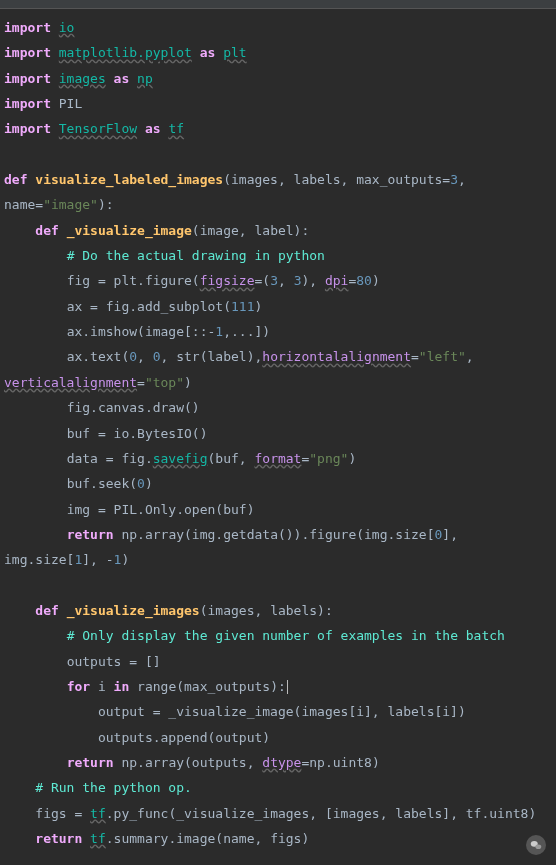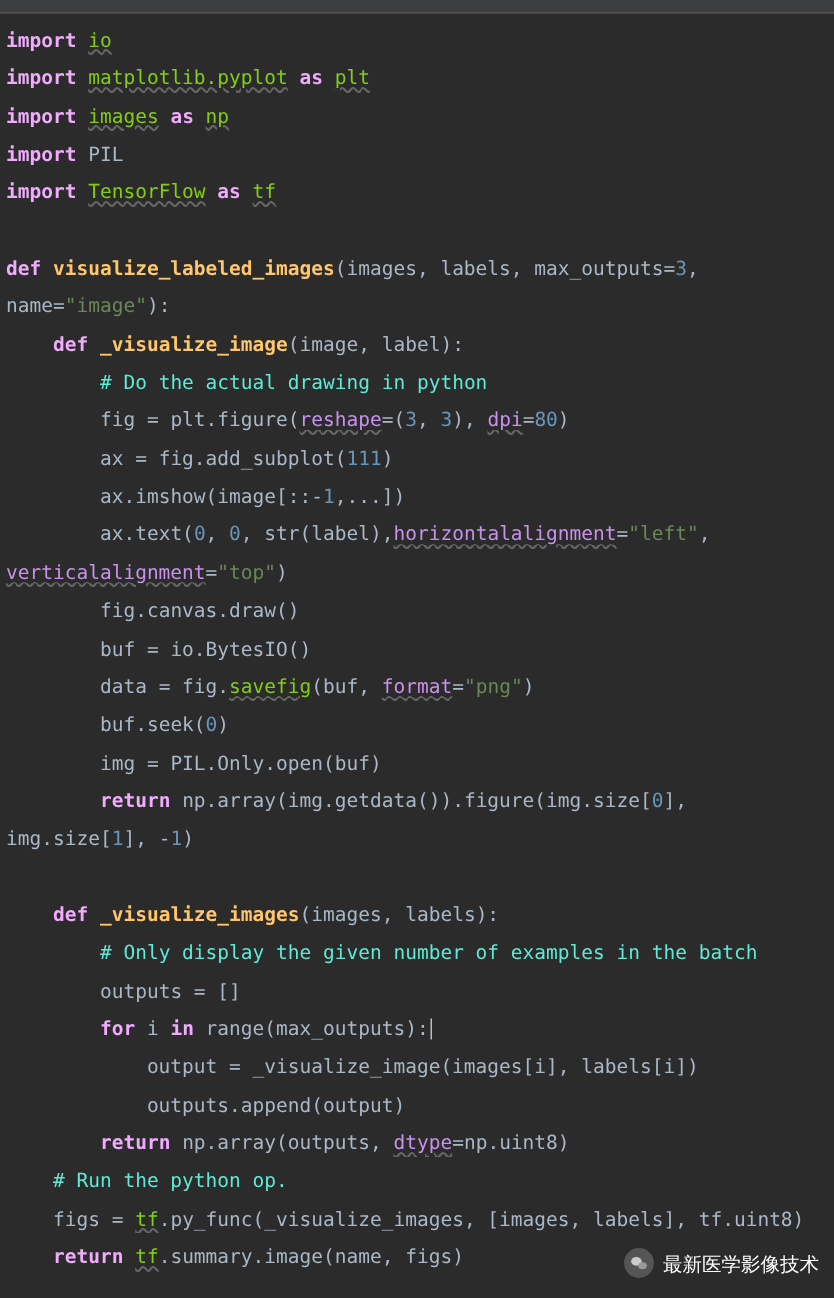--- a/index.html
+++ b/index.html
@@ -27,21 +27,21 @@
     word-wrap: break-word;
     font-family: inherit;
     font-size: inherit;
   }
   .kw-b { color: #f0abfc; font-weight: bold; text-align: center; }
   .fn-u { color: #ffc66d; font-weight: bold; text-decoration-style: wavy; text-decoration-color: #666; }
   .str { color: #6a8759; }
   .num { color: #6897bb; }
   .com { color: #5eead4; }
   .ident { color: #a9b7c6; }
-  .ident-u { color: #84cc16; text-decoration: underline; text-decoration-style: wavy; text-decoration-color: #666; }
+  .ident-u { color: #14b8a6; text-decoration: underline; text-decoration-style: wavy; text-decoration-color: #666; }
   .kwarg-u { color: #c792ea; text-decoration: underline; text-decoration-style: wavy; text-decoration-color: #666; }
   .cursor {
     display: inline-block;
     width: 1px;
     height: 14px;
     background: #bbb;
     vertical-align: middle;
     margin-left: 1px;
   }
   .watermark {
@@ -74,21 +74,21 @@
 
 <pre><span class="kw-b">import</span> <span class="ident-u">io</span>
 <span class="kw-b">import</span> <span class="ident-u">matplotlib.pyplot</span> <span class="kw-b">as</span> <span class="ident-u">plt</span>
 <span class="kw-b">import</span> <span class="ident-u">images</span> <span class="kw-b">as</span> <span class="ident-u">np</span>
 <span class="kw-b">import</span> <span class="ident">PIL</span>
 <span class="kw-b">import</span> <span class="ident-u">TensorFlow</span> <span class="kw-b">as</span> <span class="ident-u">tf</span>
 
 <span class="kw-b">def</span> <span class="fn-u">visualize_labeled_images</span><span>(images, labels, max_outputs=</span><span class="num">3</span><span>, name=</span><span class="str">"image"</span><span>):</span>
     <span class="kw-b">def</span> <span class="fn-u">_visualize_image</span><span>(image, label):</span>
         <span class="com"># Do the actual drawing in python</span>
-        <span>fig = plt.figure(</span><span class="kwarg-u">reshape</span><span>=(</span><span class="num">3</span><span>, </span><span class="num">3</span><span>), </span><span class="kwarg-u">dpi</span><span>=</span><span class="num">80</span><span>)</span>
+        <span>fig = plt.figure(</span><span class="kwarg-u">figsize</span><span>=(</span><span class="num">3</span><span>, </span><span class="num">3</span><span>), </span><span class="kwarg-u">dpi</span><span>=</span><span class="num">80</span><span>)</span>
         <span>ax = fig.add_subplot(</span><span class="num">111</span><span>)</span>
         <span>ax.imshow(image[::-</span><span class="num">1</span><span>,...])</span>
         <span>ax.text(</span><span class="num">0</span><span>, </span><span class="num">0</span><span>, str(label),</span><span class="kwarg-u">horizontalalignment</span><span>=</span><span class="str">"left"</span><span>, </span><span class="kwarg-u">verticalalignment</span><span>=</span><span class="str">"top"</span><span>)</span>
         <span>fig.canvas.draw()</span>
         <span>buf = io.BytesIO()</span>
         <span>data = fig.</span><span class="ident-u">savefig</span><span>(buf, </span><span class="kwarg-u">format</span><span>=</span><span class="str">"png"</span><span>)</span>
         <span>buf.seek(</span><span class="num">0</span><span>)</span>
         <span>img = PIL.Only.open(buf)</span>
         <span class="kw-b">return</span><span> np.array(img.getdata()).figure(img.size[</span><span class="num">0</span><span>], img.size[</span><span class="num">1</span><span>], -</span><span class="num">1</span><span>)</span>
 
@@ -103,14 +103,13 @@
     <span>figs = </span><span class="ident-u">tf</span><span>.py_func(_visualize_images, [images, labels], tf.uint8)</span>
     <span class="kw-b">return</span><span> </span><span class="ident-u">tf</span><span>.summary.image(name, figs)</span></pre>
 
 <div class="watermark">
   <span class="circle">
     <svg width="14" height="14" viewBox="0 0 24 24" fill="#ccc">
         <ellipse cx="9" cy="10" rx="6" ry="5"></ellipse>
         <ellipse cx="16" cy="15" rx="5" ry="4" fill="#999"></ellipse>
       </svg>
   </span>
-  <span>最新医学影像技术</span>
 </div>
 
 </body></html>

